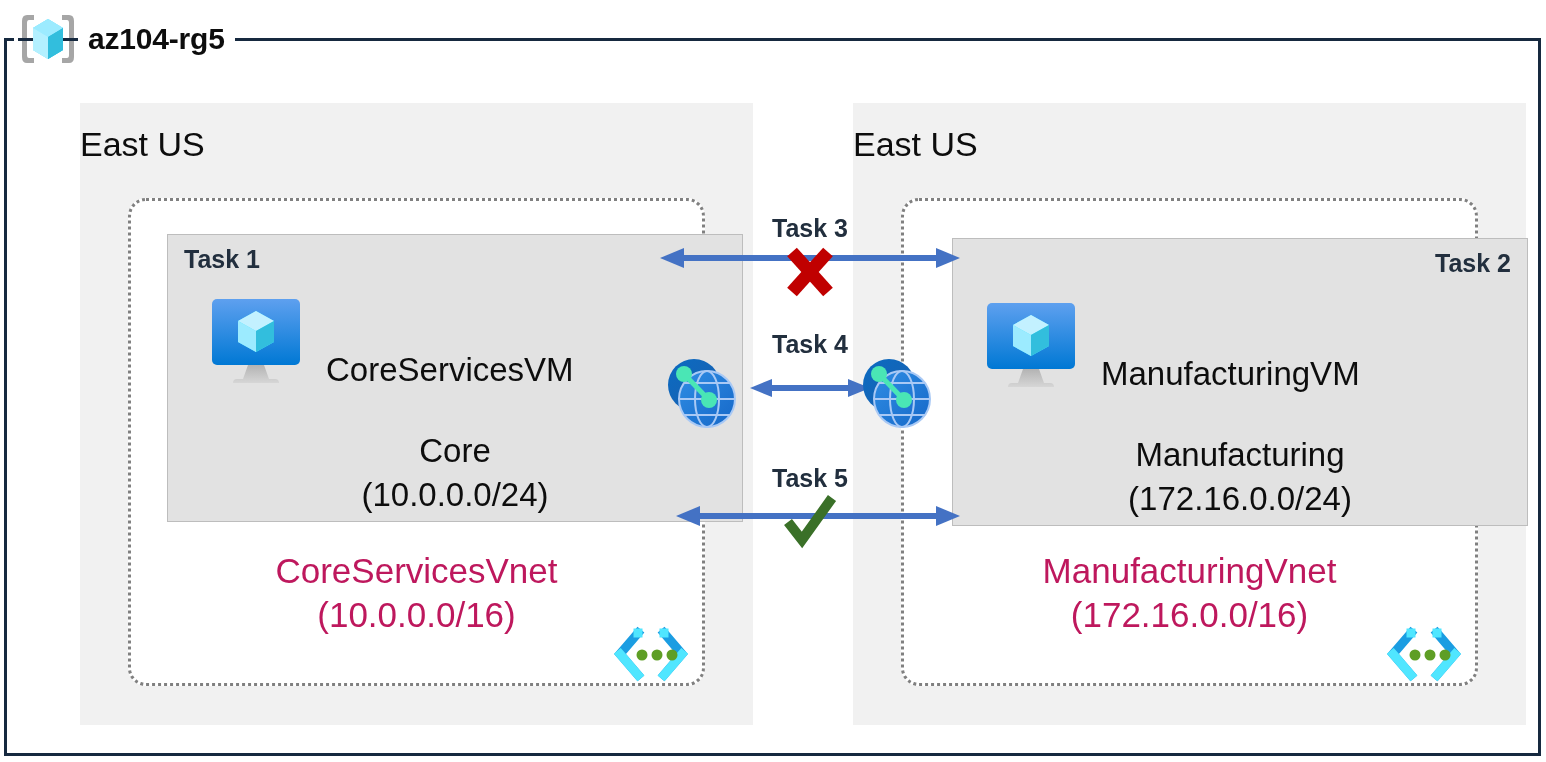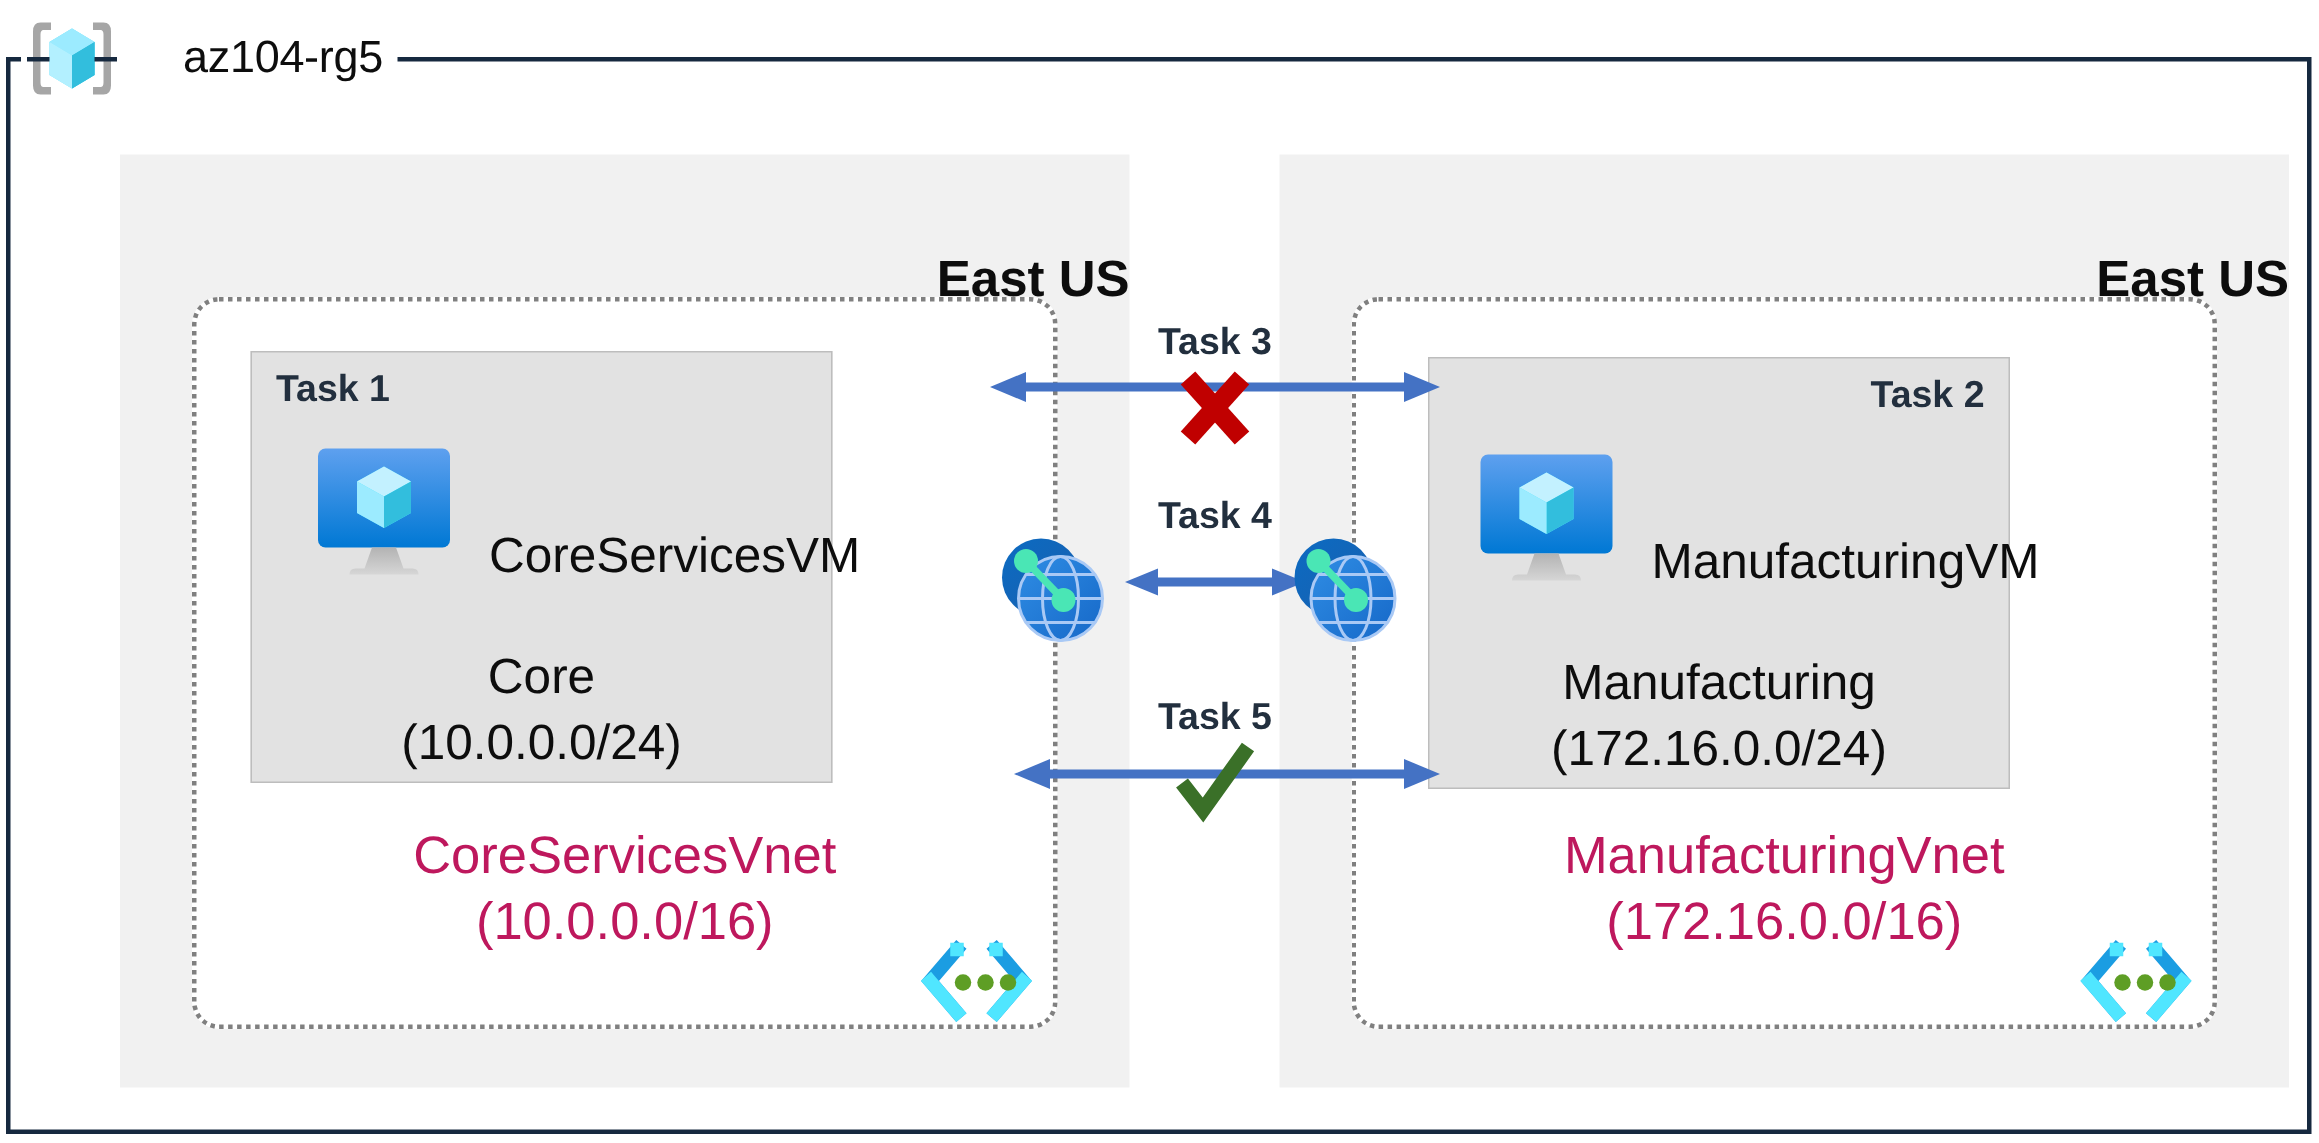--- a/index.html
+++ b/index.html
@@ -36,50 +36,48 @@
     height: 38px;
     background: #ffffff;
     display: flex;
     align-items: center;
     gap: 10px;
     padding: 0 10px 0 4px;
     z-index: 5;
   }
   .rg-title {
     font-size: 30px;
-    font-weight: normal;
+    font-weight: bold;
     color: #0d0d0d;
     letter-spacing: -0.2px;
     white-space: nowrap;
-    margin-left: 34px;
   }
 
   
   .rg-icon { width: 60px; height: 56px; display:block; }
 
   
   .region-panel {
     position: absolute;
     top: 103px;
     width: 673px;
     height: 622px;
     background: #f1f1f1;
   }
   .region-left  { left: 80px; }
   .region-right { left: 853px; }
   .region-label {
     position: absolute;
     top: 22px;
     left: 0;
     width: 100%;
-    text-align: right;
+    text-align: left;
     font-size: 34px;
     color: #0d0d0d;
-    font-weight: bold;
-    margin-top: 42px;
+    font-weight: normal;
   }
 
   
   .vnet-box {
     position: absolute;
     top: 198px;
     width: 577px;
     height: 488px;
     border: 3px dotted #808080;
     border-radius: 18px;
@@ -104,21 +102,21 @@
     position: absolute;
     right: 14px;
     bottom: 2px;
     width: 74px;
     height: 54px;
   }
 
   
   .subnet-box {
     position: absolute;
-    width: 388px;
+    width: 576px;
     height: 288px;
     background: #e2e2e2;
     border: 1px solid #bdbdbd;
     box-sizing: border-box;
   }
   .subnet-left  { left: 167px; top: 234px; }
   .subnet-right { left: 952px; top: 238px; }
 
   .task-tag {
     position: absolute;

